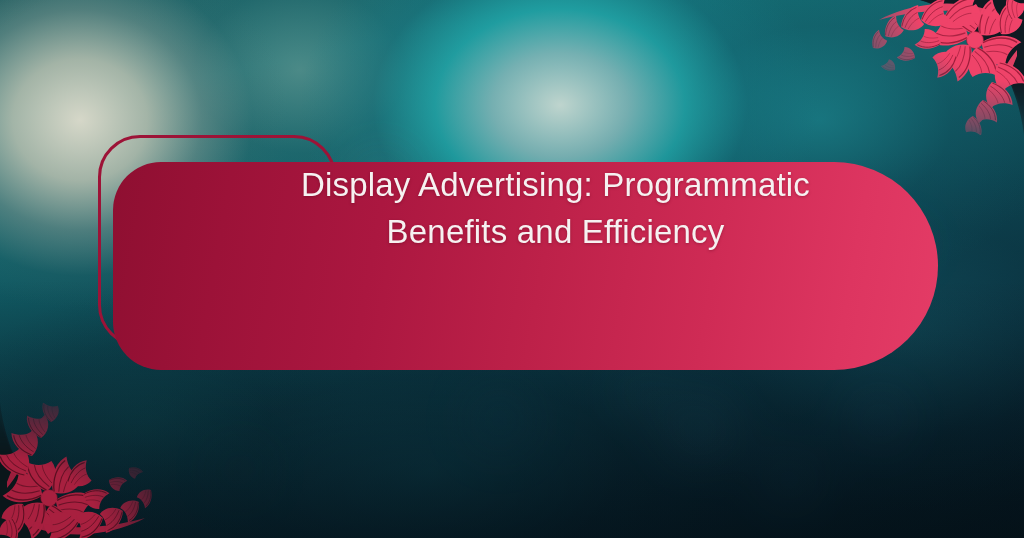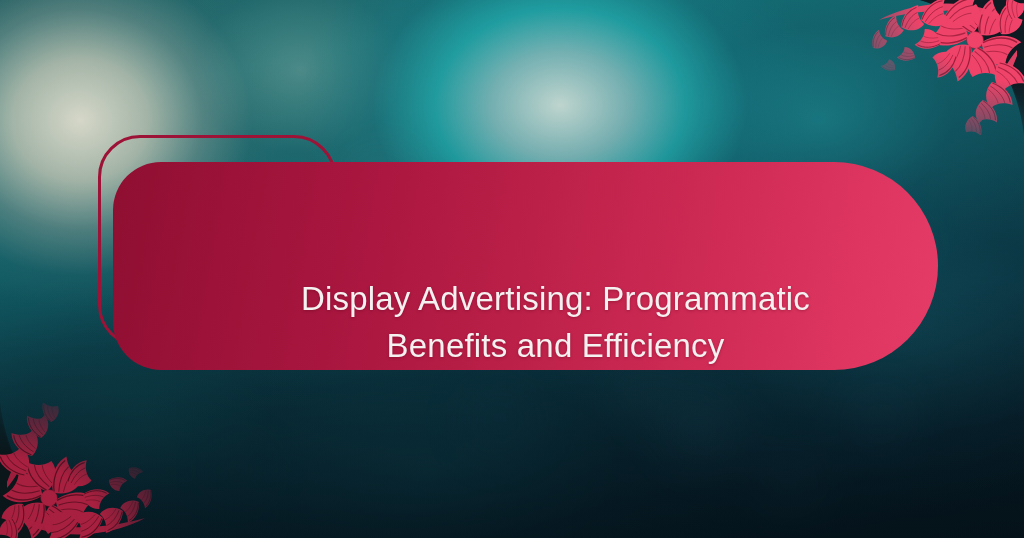--- a/index.html
+++ b/index.html
@@ -140,21 +140,21 @@
         #e43c66 100%);
   }
 
   #banner-title {
     position: absolute;
     left: 0;
     top: 0;
     right: 0;
     bottom: 0;
     display: flex;
-    align-items: flex-end;
+    align-items: flex-start;
     justify-content: center;
     padding: 0 60px 0 120px;
     box-sizing: border-box;
   }
 
   #banner-title-text {
     color: #f6f1f1;
     font-size: 33px;
     font-weight: 400;
     line-height: 1.42;

